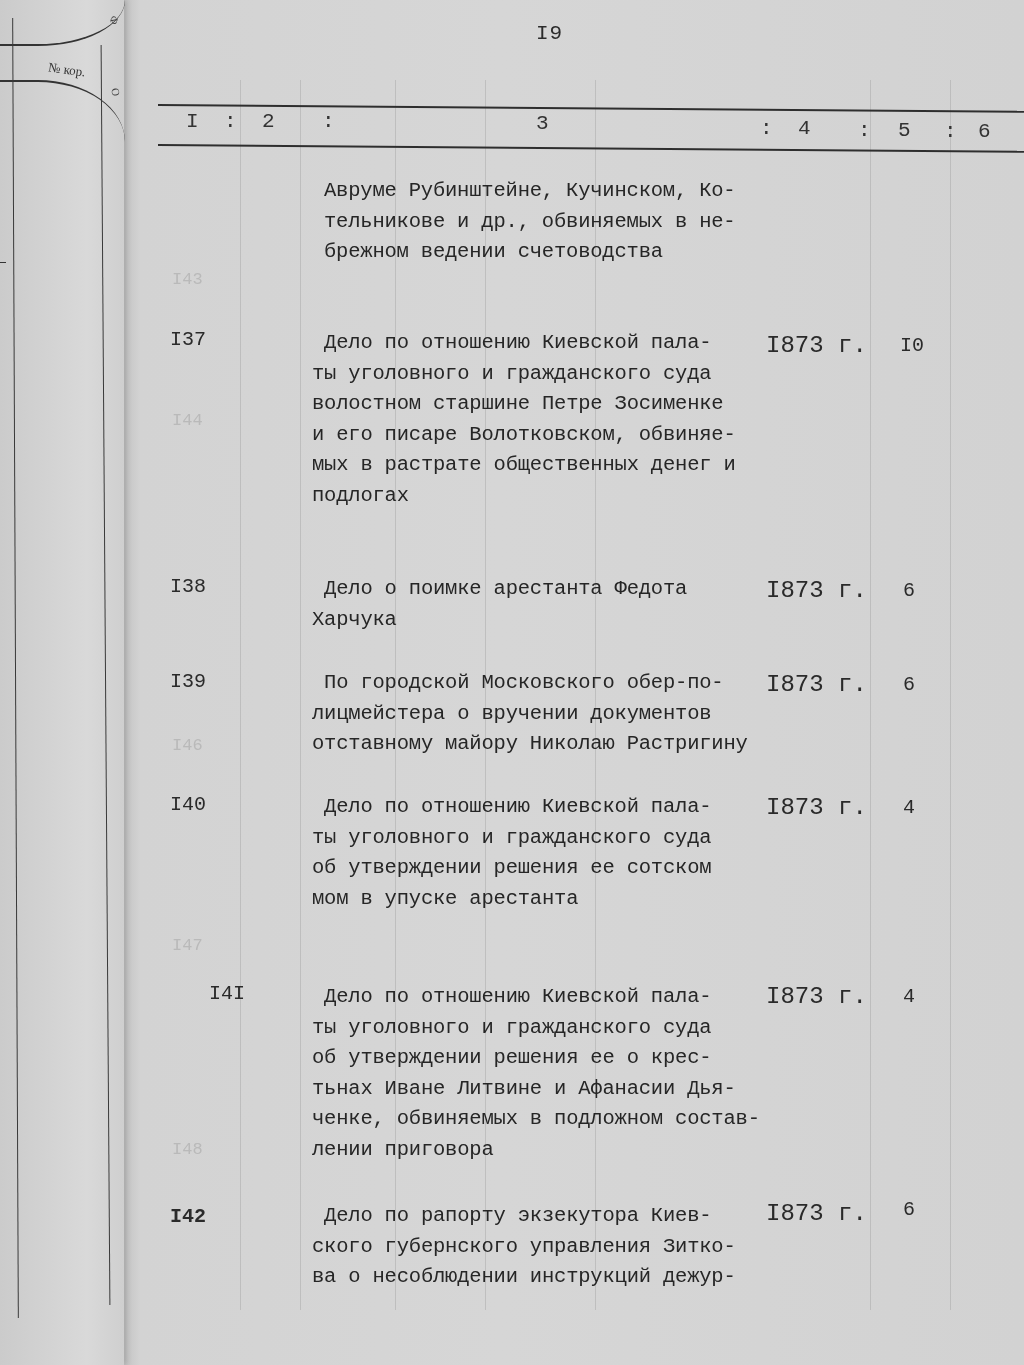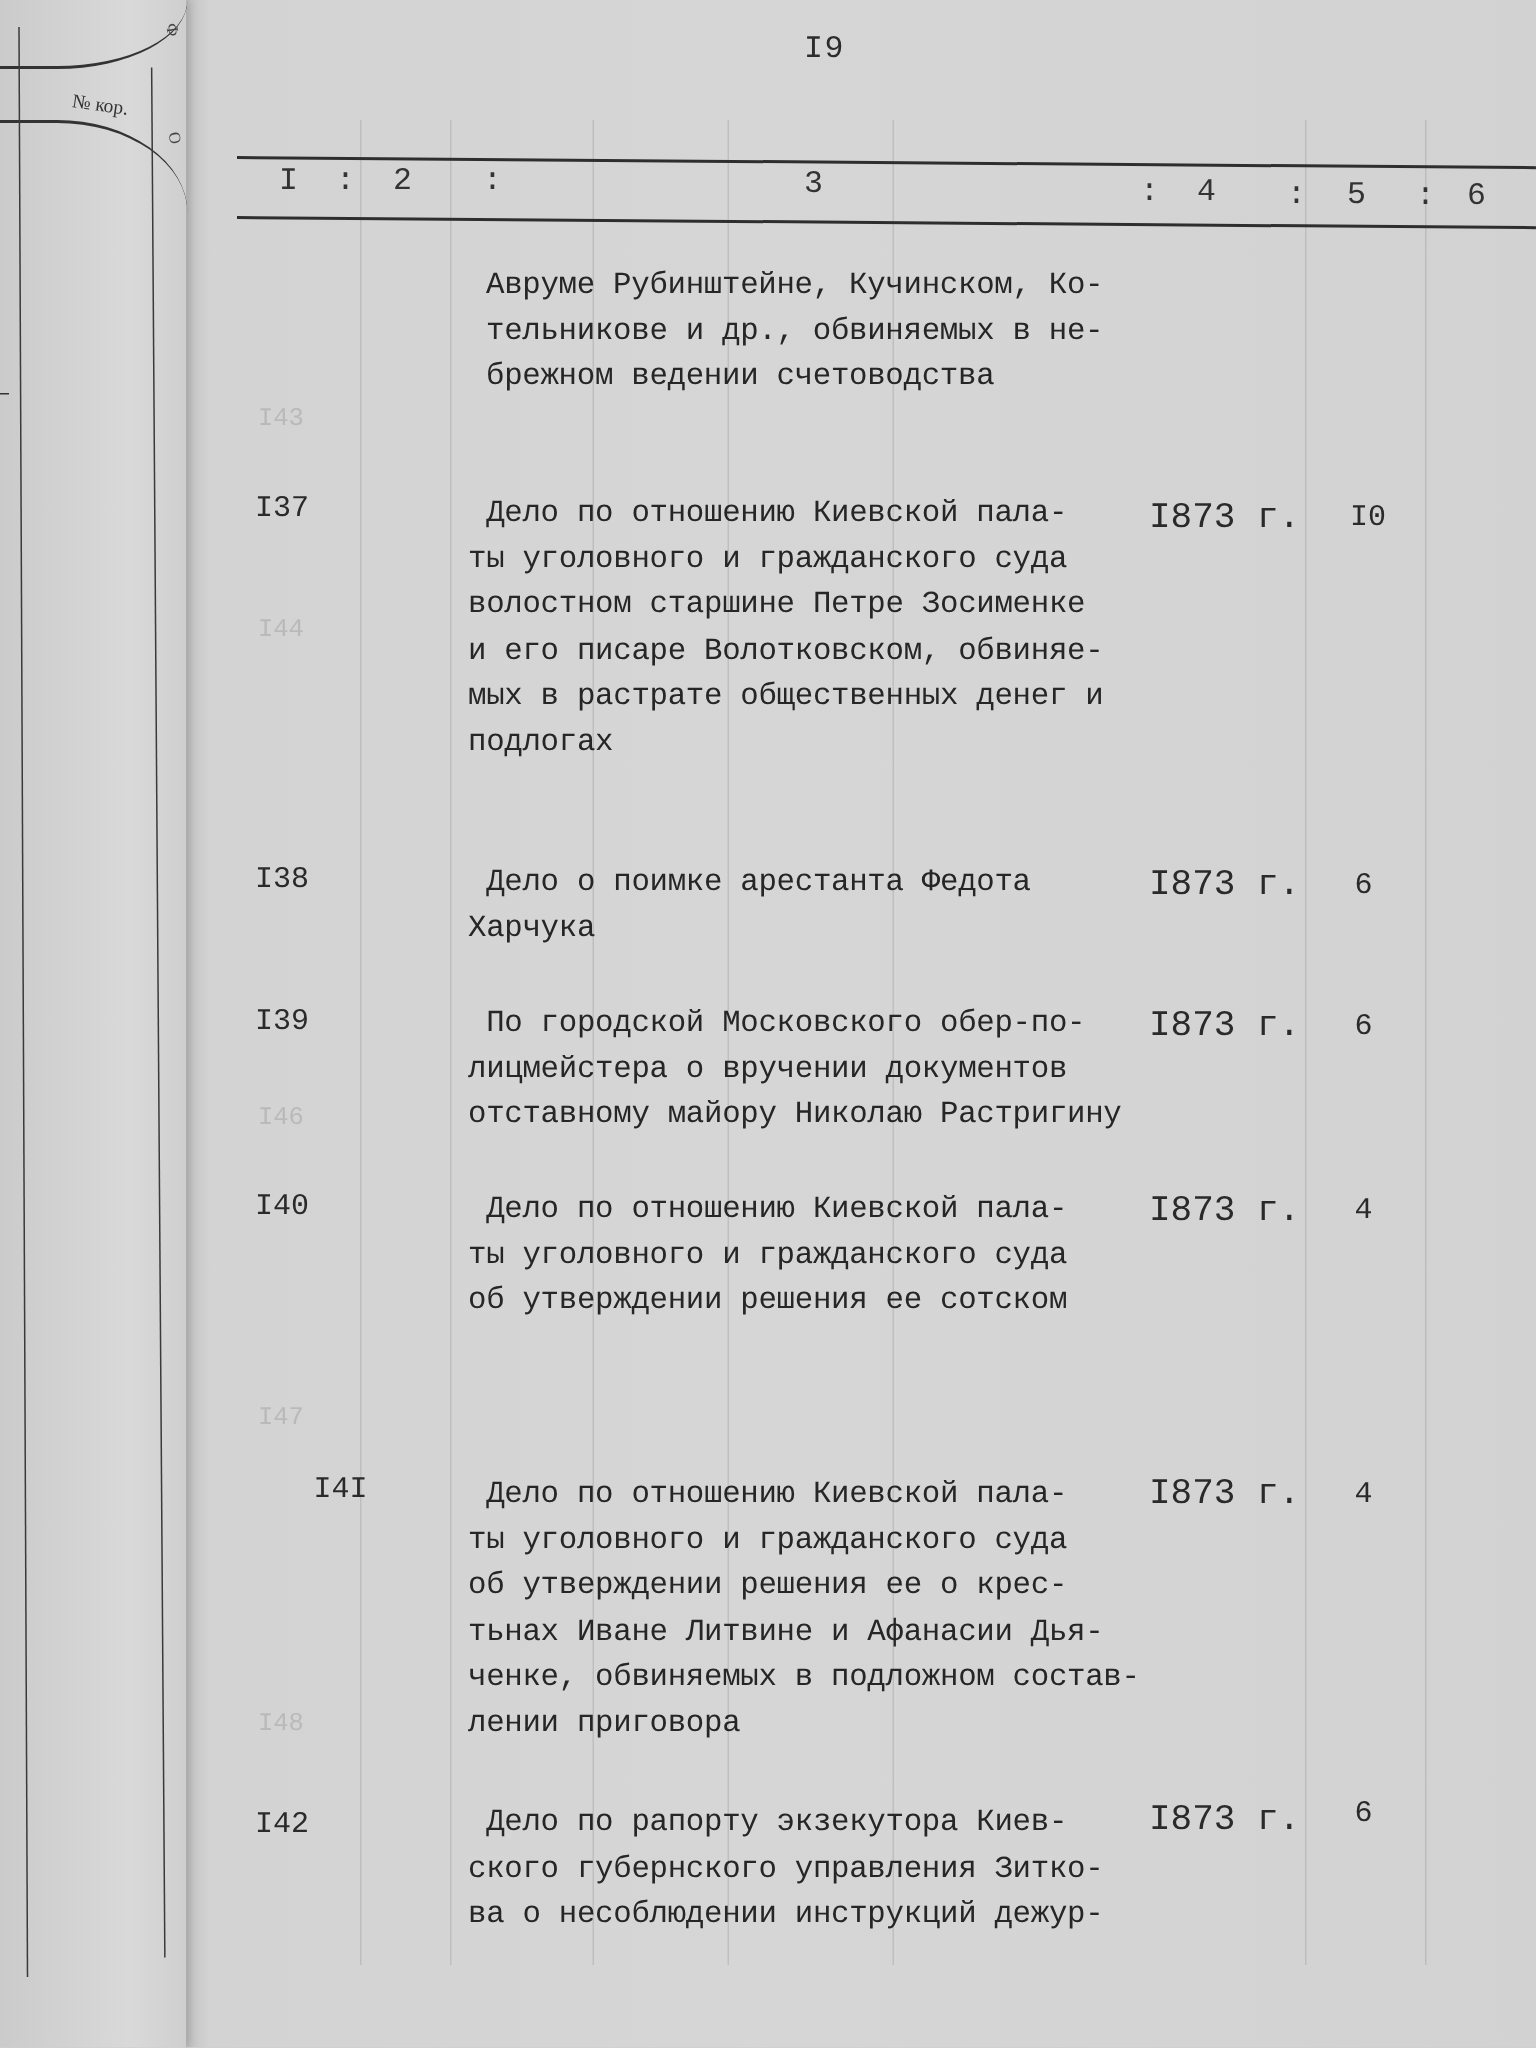--- a/index.html
+++ b/index.html
@@ -245,27 +245,27 @@
   <div class="entry-text" style="left:312px;top:574px;"><div> Дело о поимке арестанта Федота</div><div>Харчука</div></div>
   <div class="entry-date" style="left:766px;top:577px;">I873 г.</div>
   <div class="entry-sheets" style="left:903px;top:579px;">6</div>
 
   <div class="entry-no" style="left:170px;top:670px;">I39</div>
   <div class="entry-text" style="left:312px;top:668px;"><div> По городской Московского обер-по-</div><div>лицмейстера о вручении документов</div><div>отставному майору Николаю Растригину</div></div>
   <div class="entry-date" style="left:766px;top:671px;">I873 г.</div>
   <div class="entry-sheets" style="left:903px;top:673px;">6</div>
 
   <div class="entry-no" style="left:170px;top:793px;">I40</div>
-  <div class="entry-text" style="left:312px;top:792px;"><div> Дело по отношению Киевской пала-</div><div>ты уголовного и гражданского суда</div><div>об утверждении решения ее сотском</div></div>
+  <div class="entry-text" style="left:312px;top:792px;"><div> Дело по отношению Киевской пала-</div><div>ты уголовного и гражданского суда</div><div>об утверждении решения ее сотском</div><div>мом в упуске арестанта</div></div>
   <div class="entry-date" style="left:766px;top:794px;">I873 г.</div>
   <div class="entry-sheets" style="left:903px;top:796px;">4</div>
 
   <div class="entry-no" style="left:170px;top:982px;margin-left:39px;">I4I</div>
   <div class="entry-text" style="left:312px;top:982px;"><div> Дело по отношению Киевской пала-</div><div>ты уголовного и гражданского суда</div><div>об утверждении решения ее о крес-</div><div>тьнах Иване Литвине и Афанасии Дья-</div><div>ченке, обвиняемых в подложном состав-</div><div>лении приговора</div></div>
   <div class="entry-date" style="left:766px;top:983px;">I873 г.</div>
   <div class="entry-sheets" style="left:903px;top:985px;">4</div>
 
-  <div class="entry-no" style="left:170px;top:1205px;">I42</div>
+  <div class="entry-no" style="left:170px;top:1205px;font-weight:bold;">I42</div>
   <div class="entry-text" style="left:312px;top:1201px;"><div> Дело по рапорту экзекутора Киев-</div><div>ского губернского управления Зитко-</div><div>ва о несоблюдении инструкций дежур-</div></div>
   <div class="entry-date" style="left:766px;top:1200px;">I873 г.</div>
   <div class="entry-sheets" style="left:903px;top:1198px;">6</div>
 
 </div>
 
 </body></html>

